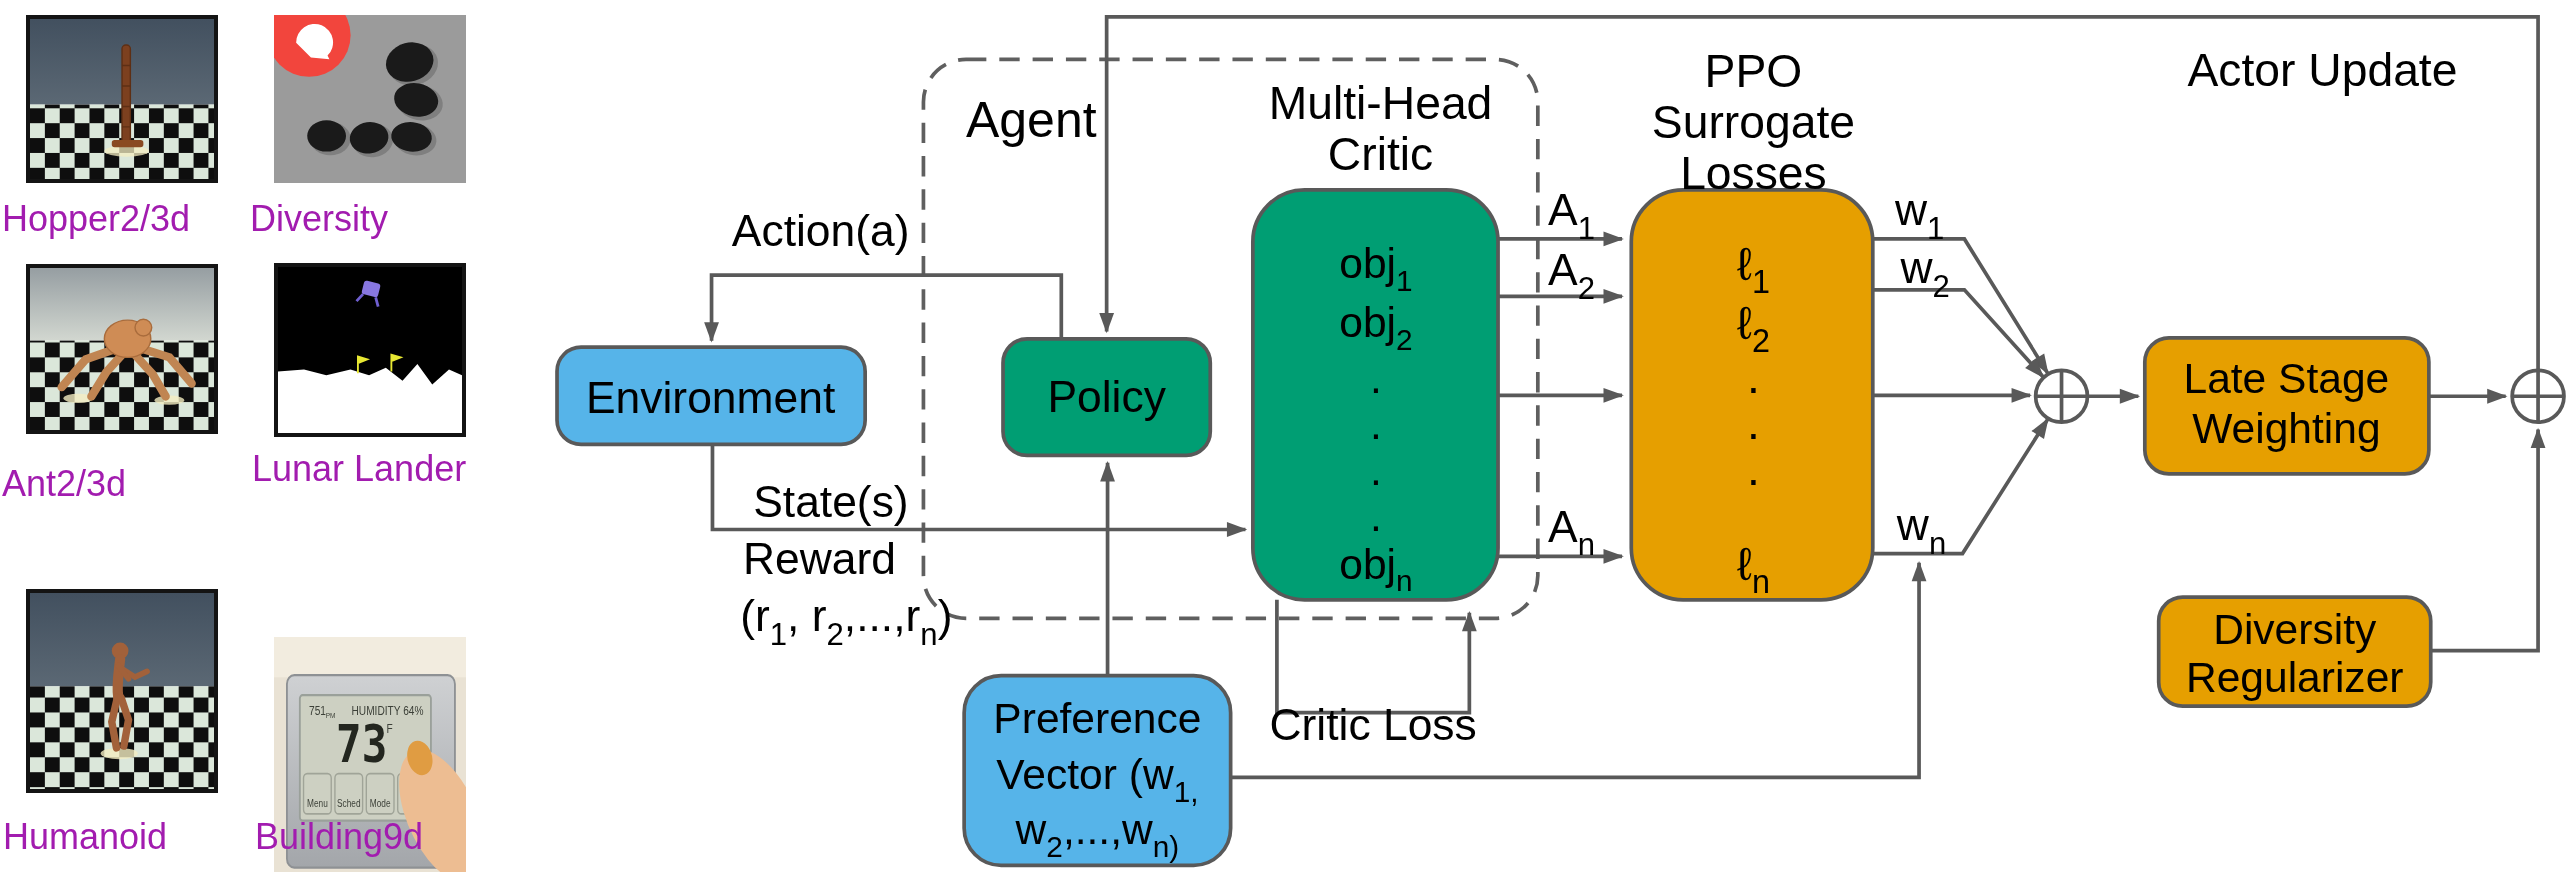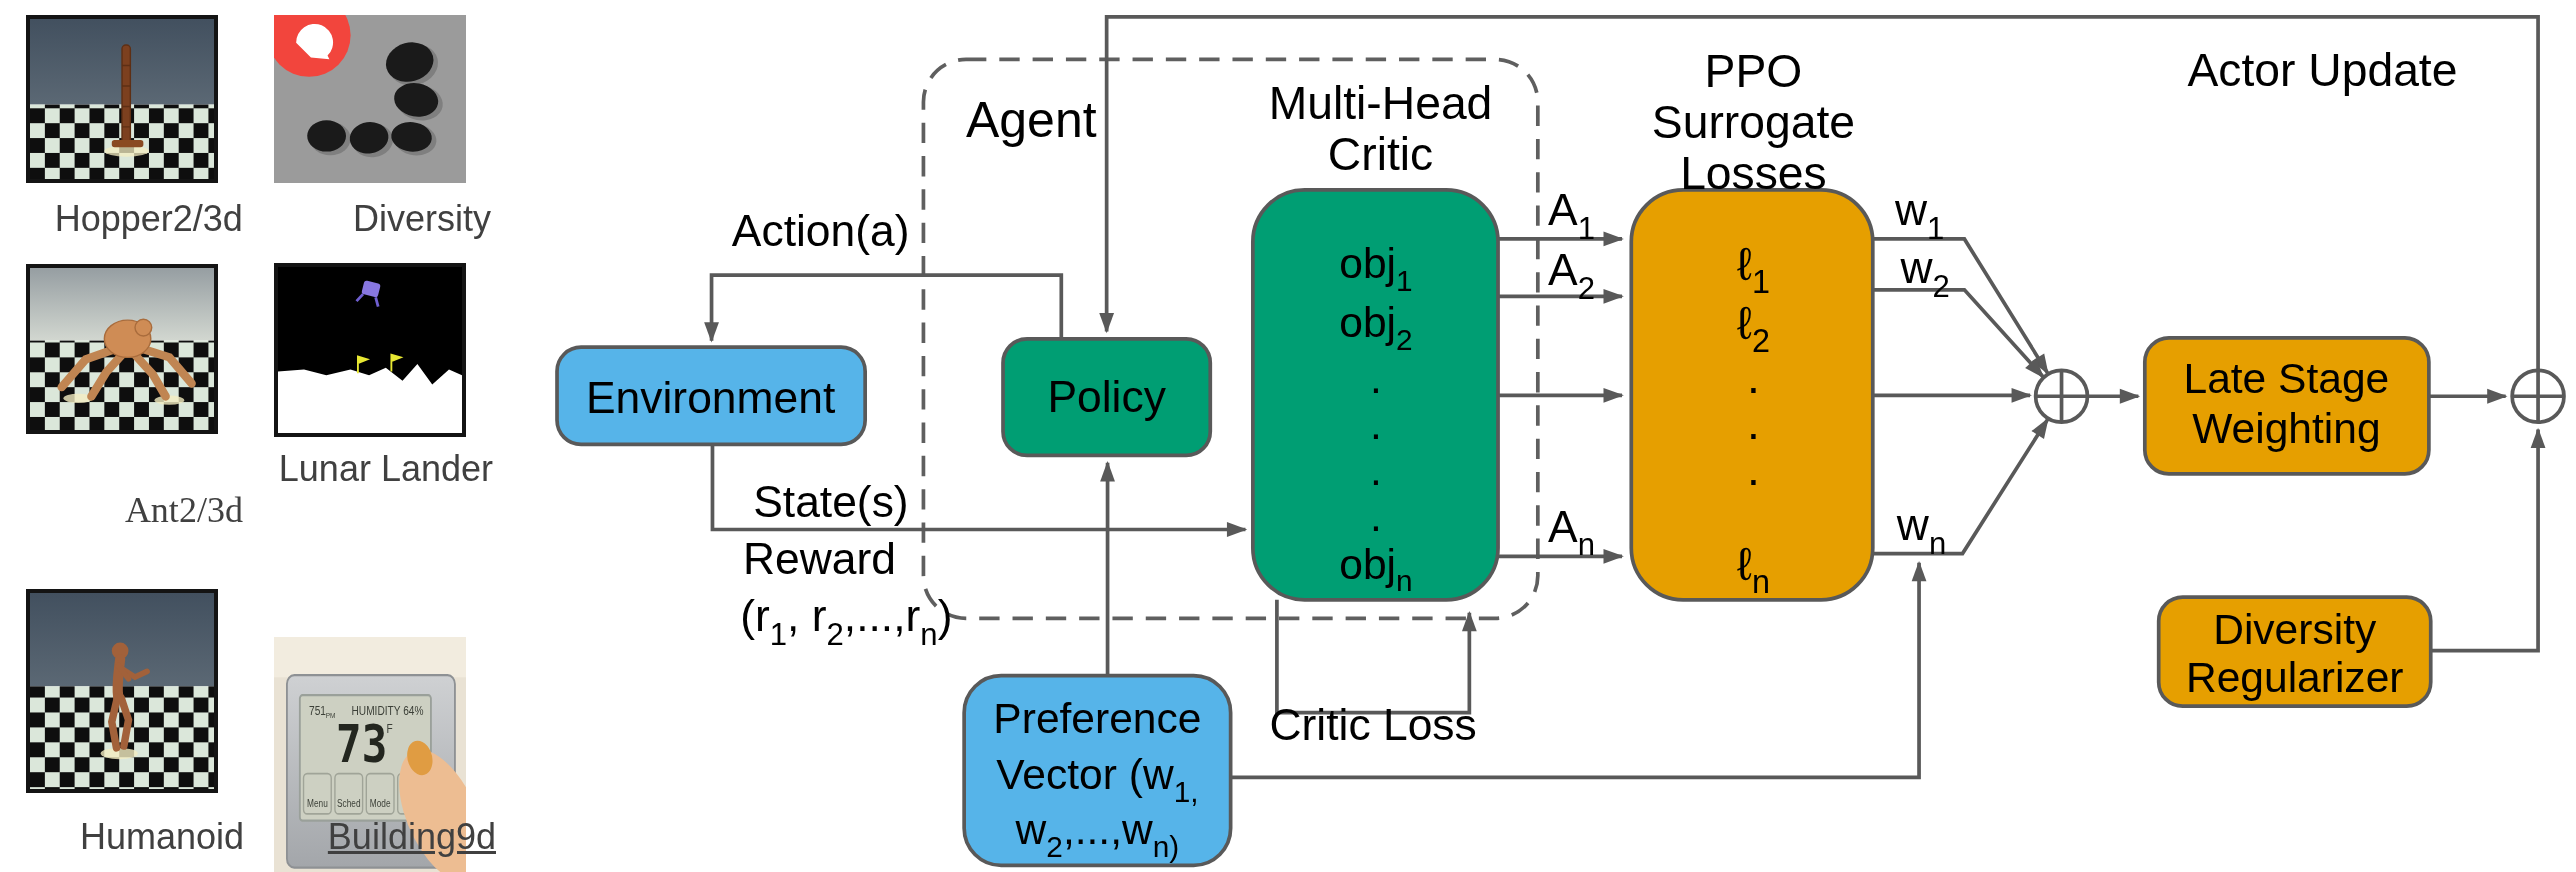--- a/index.html
+++ b/index.html
@@ -1,21 +1,21 @@
 <!DOCTYPE html>
 <html style="font-size:15px"><head>
 <meta charset="utf-8">
 <style>
   html,body{margin:0;padding:0;background:#fff;}
   .stage{position:relative;width:2576px;height:873px;background:#ffffff;overflow:hidden;
          font-family:"Liberation Sans",sans-serif;}
   .thumb{position:absolute;box-sizing:border-box;}
   .thumb svg{display:block;width:100%;height:100%;}
   .bordered{border:4.6px solid #141414;}
-  .env-label{position:absolute;width:241px;text-align:right;font-size:36px;color:#404040;
+  .env-label{position:absolute;width:241px;text-align:left;font-size:36px;color:#a21caf;
              font-family:"Liberation Sans",sans-serif;white-space:nowrap;}
   .diagram{position:absolute;left:0;top:0;width:2576px;height:873px;}
   .diagram text{font-family:"Liberation Sans",sans-serif;fill:#000;}
   .flow{stroke:#595959;stroke-width:4;fill:none;}
   .boxstroke{stroke:#595959;stroke-width:4;}
   .fill-green{fill:#009E73;}
   .fill-orange{fill:#E69F00;}
   .fill-blue{fill:#56B4E9;}
   .dashed{stroke:#5f5f5f;stroke-width:4;fill:none;stroke-dasharray:22 14;}
   .t48{font-size:48px;}
@@ -170,24 +170,24 @@
       </g>
       <g>
         <ellipse cx="182" cy="160" rx="36" ry="66" transform="rotate(-32 182 160)" fill="#edbd92"></ellipse>
         <ellipse cx="158" cy="108" rx="13" ry="16" transform="rotate(-28 158 108)" fill="#e09c42"></ellipse>
       </g>
     </svg>
   </div>
 
   <div class="env-label" style="left:1.9px;top:198px;">Hopper2/3d</div>
   <div class="env-label" style="left:250px;top:198px;">Diversity</div>
-  <div class="env-label" style="left:1.9px;top:489px;font-family:Liberation Serif, serif;">Ant2/3d</div>
+  <div class="env-label" style="left:1.9px;top:463px;">Ant2/3d</div>
   <div class="env-label" style="left:252px;top:448px;">Lunar Lander</div>
   <div class="env-label" style="left:3px;top:816px;">Humanoid</div>
-  <div class="env-label" style="left:255px;top:816px;text-decoration:underline;">Building9d</div>
+  <div class="env-label" style="left:255px;top:816px;">Building9d</div>
 
   <svg class="diagram" viewBox="0 0 2784 943">
     <defs>
       <marker id="arr" viewBox="0 0 24 18" markerWidth="24" markerHeight="18" refX="21" refY="9" orient="auto" markerUnits="userSpaceOnUse">
         <path d="M1 1 L23 9 L1 17 Z" fill="#595959"></path>
       </marker>
     </defs>
 
     <rect x="998" y="64" width="664" height="604" rx="46" class="dashed"></rect>
     <text x="1044" y="148" class="t54">Agent</text>

